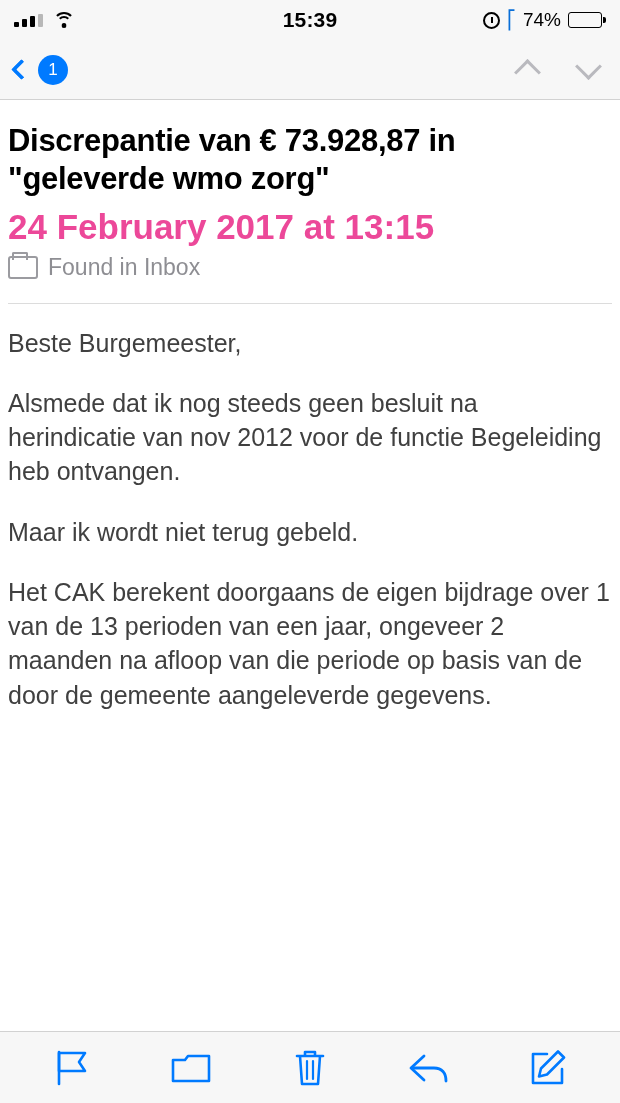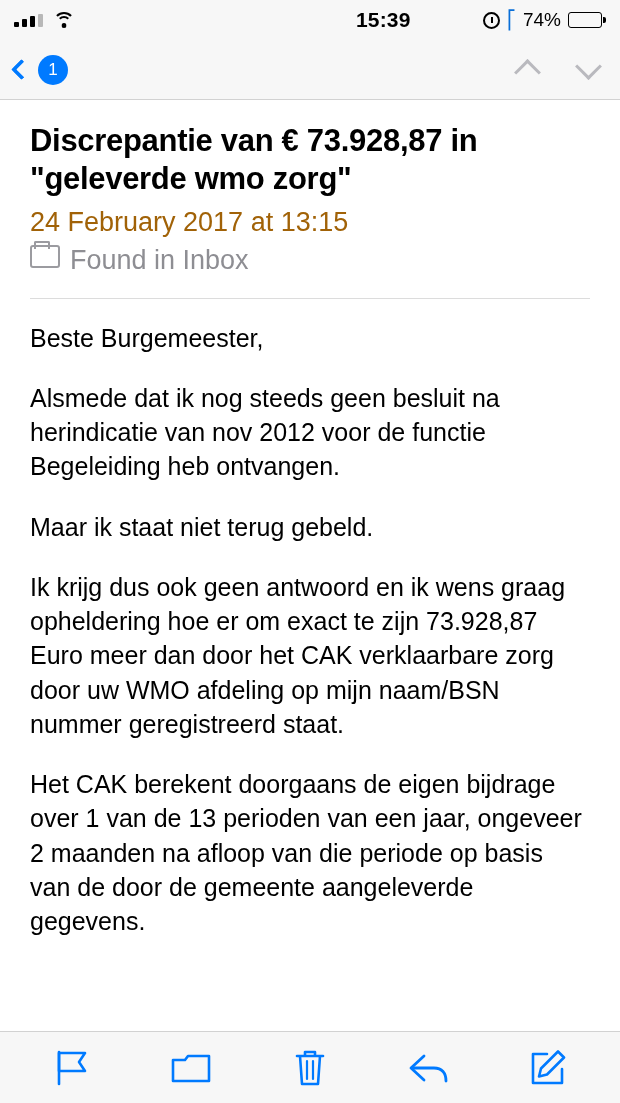--- a/index.html
+++ b/index.html
@@ -25,21 +25,21 @@
     height: 40px;
     background: #f7f7f7;
     display: flex;
     align-items: center;
     padding: 0 14px;
     font-size: 21px;
     color: #000;
     flex: 0 0 40px;
   }
   .status-left { display: flex; align-items: center; gap: 10px; width: 33%; }
-  .status-center { width: 34%; text-align: right; font-weight: 600; font-size: 21px; letter-spacing: 0.2px; }
+  .status-center { width: 34%; text-align: center; font-weight: 600; font-size: 21px; letter-spacing: 0.2px; }
   .status-right { width: 33%; display: flex; align-items: center; justify-content: flex-end; gap: 7px; font-size: 19px; }
 
   .signal-bars { display: flex; align-items: flex-end; gap: 3px; height: 13px; }
   .signal-bars i { display: block; width: 5px; background: #000; border-radius: 1px; }
   .signal-bars i:nth-child(1) { height: 5px; }
   .signal-bars i:nth-child(2) { height: 8px; }
   .signal-bars i:nth-child(3) { height: 11px; }
   .signal-bars i:nth-child(4) { height: 13px; background: #b8b8b8; }
 
   .wifi-icon { width: 22px; height: 16px; position: relative; }
@@ -99,44 +99,45 @@
     border-left: 3.5px solid #b9b9be; border-top: 3.5px solid #b9b9be;
     cursor: pointer;
   }
   .chev-up { transform: rotate(45deg); margin-top: 6px; }
   .chev-down { transform: rotate(-135deg); margin-bottom: 6px; }
 
   
   .content {
     flex: 1 1 auto;
     overflow: hidden;
-    padding: 0 30px;
+    padding: 0 8px;
     background: #fff;
     position: relative;
   }
   .mail-subject {
     font-size: 31px;
     font-weight: bold;
     color: #000;
     line-height: 1.22;
     padding-top: 22px;
     letter-spacing: -0.3px;
   }
   .mail-date {
-    font-size: 27px;
-    color: #a16207;
+    font-size: 35px;
+    color: #ec4899;
     padding-top: 9px;
-    font-weight: 400;
+    font-weight: 700;
   }
   .mail-folder {
     display: flex;
+    align-items: center;
     gap: 10px;
     padding-top: 7px;
     color: #8e8e93;
-    font-size: 27px;
+    font-size: 23px;
   }
   .folder-icon {
     width: 30px; height: 23px;
     border: 2px solid #9b9ba0;
     border-radius: 3px;
     position: relative;
     flex: 0 0 auto;
   }
   .folder-icon::before {
     content: "";
@@ -147,21 +148,21 @@
   }
   .divider {
     height: 1px;
     background: #dcdcdc;
     margin: 22px 0 0 0;
   }
   .mail-body {
     padding-top: 22px;
     font-size: 25px;
     line-height: 1.37;
-    color: #000000;
+    color: #404040;
   }
   .mail-body p { margin: 0 0 26px 0; }
   .mail-body p:last-child { margin-bottom: 0; }
 
   
   .toolbar {
     height: 72px;
     flex: 0 0 72px;
     background: #f7f7f7;
     border-top: 1px solid #d2d2d2;
@@ -223,22 +224,21 @@
     <div class="mail-subject">Discrepantie van € 73.928,87 in "geleverde wmo zorg"</div>
     <div class="mail-date">24 February 2017 at 13:15</div>
     <div class="mail-folder">
       <span class="folder-icon"></span>
       <span>Found in Inbox</span>
     </div>
     <div class="divider"></div>
     <div class="mail-body">
       <p>Beste Burgemeester,</p>
       <p>Alsmede dat ik nog steeds geen besluit na herindicatie van nov 2012 voor de functie Begeleiding heb ontvangen.</p>
-      <p>Maar ik staat niet terug gebeld.</p>
-      <p>Ik krijg dus ook geen antwoord en ik wens graag opheldering hoe er om exact te zijn 73.928,87 Euro meer dan door het CAK verklaarbare zorg door uw WMO afdeling op mijn naam/BSN nummer geregistreerd staat.</p>
+      <p>Maar ik wordt niet terug gebeld.</p>
       <p>Het CAK berekent doorgaans de eigen  bijdrage over 1 van de 13 perioden van een jaar, ongeveer 2 maanden na afloop van die periode op basis van de door de gemeente aangeleverde gegevens.</p>
 
     </div>
   </div>
 
   <div class="toolbar">
     <div class="tb-btn">
       <svg width="34" height="36" viewBox="0 0 34 36">
         <path d="M4 2 V34" stroke="#007aff" stroke-width="2.6" fill="none" stroke-linecap="round"></path>
         <path d="M4 3 H30 L24 12 L30 21 H4 Z" stroke="#007aff" stroke-width="2.6" fill="none" stroke-linejoin="round"></path>

